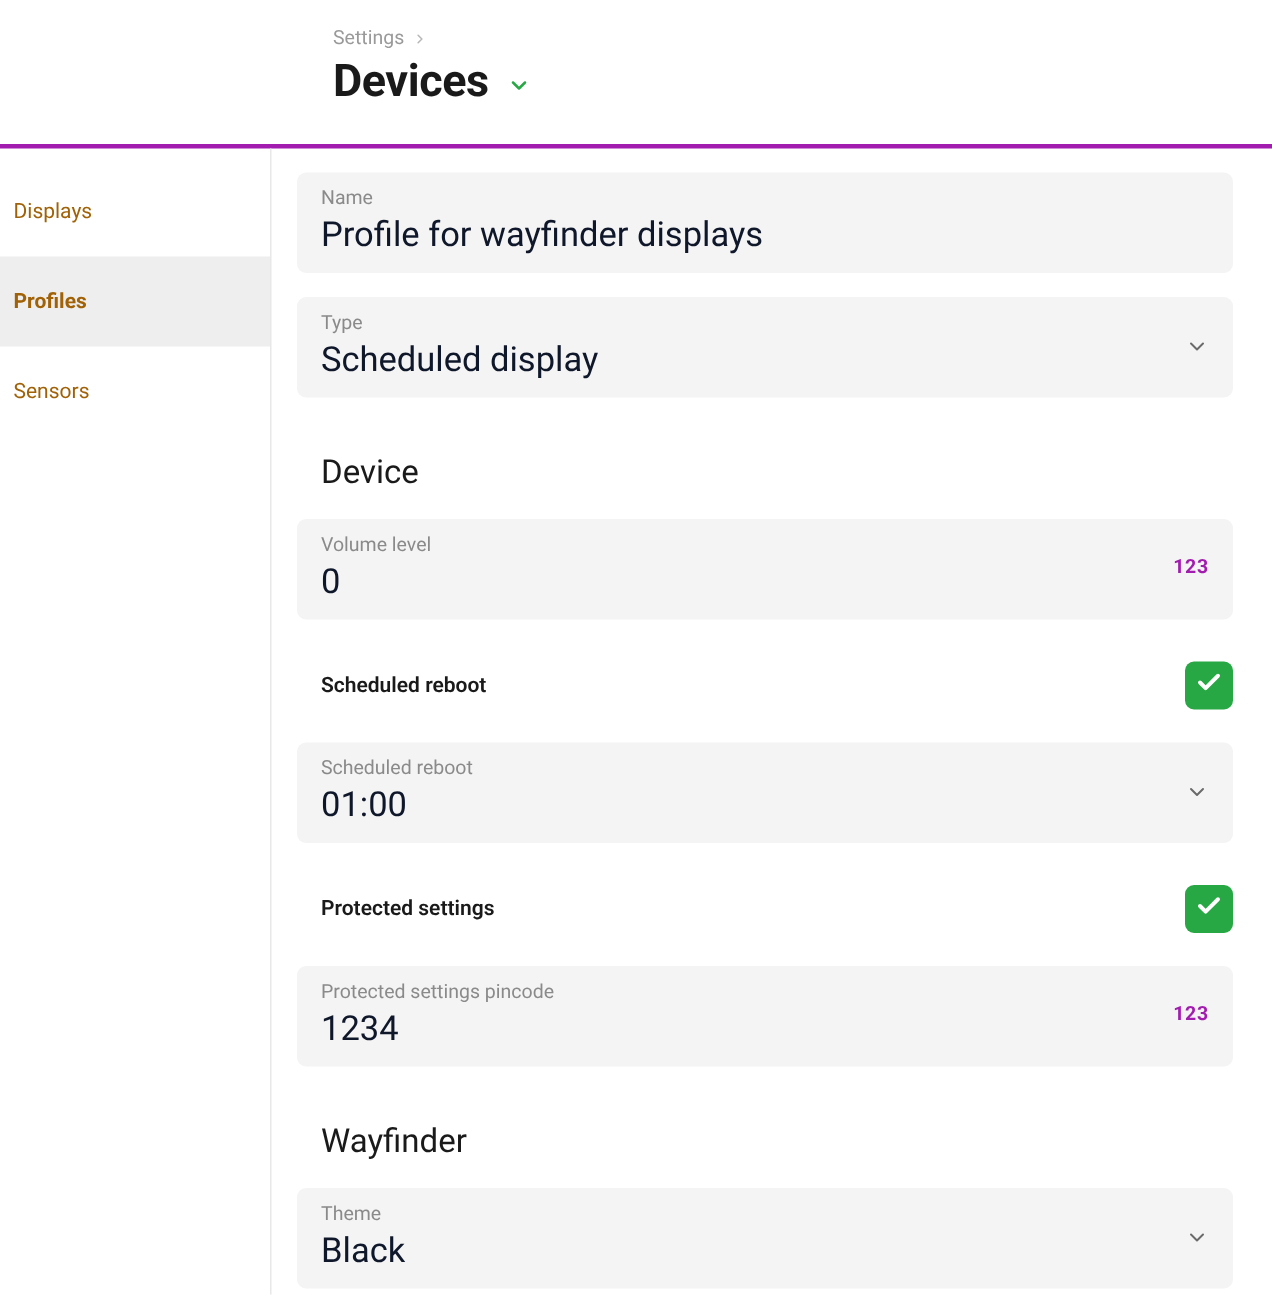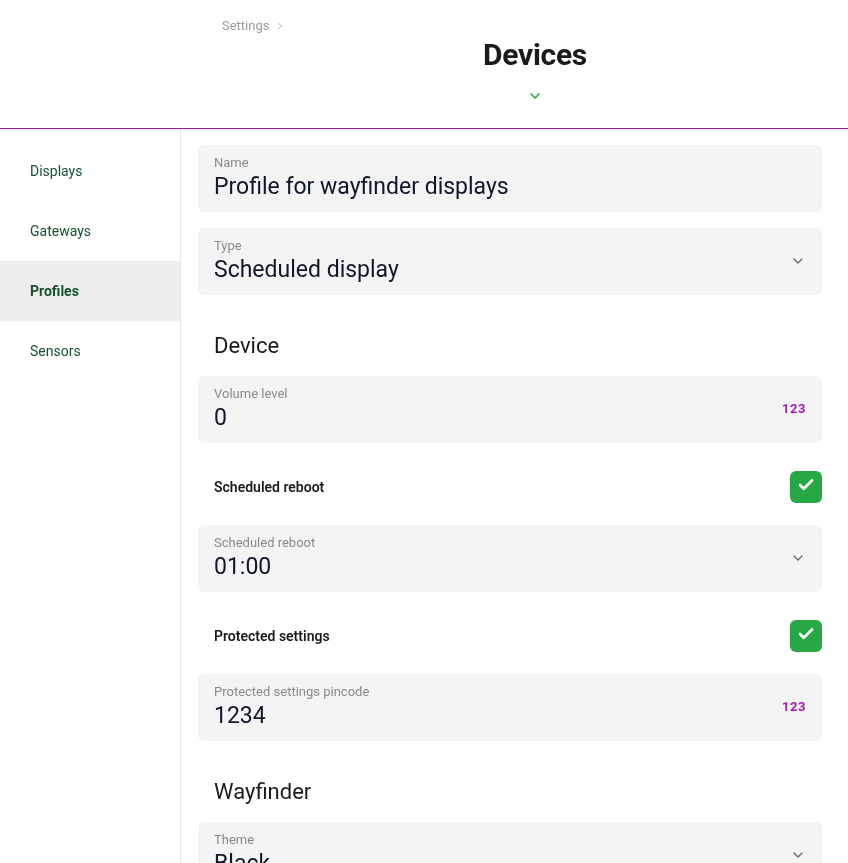--- a/index.html
+++ b/index.html
@@ -9,39 +9,38 @@
     }
     body {
       font-family: -apple-system, BlinkMacSystemFont, "Segoe UI", Roboto, Helvetica, Arial, sans-serif;
       background: #fff;
       width: 848px;
       height: 863px;
       overflow: hidden;
     }
     .header {
       padding: 18px 0 24px 222px;
-      border-bottom: 1px solid #a21caf;
+      border-bottom: 3px solid #a21caf;
     }
     .breadcrumb {
       display: flex;
       align-items: center;
       gap: 6px;
       font-size: 13px;
       color: #9a9a9a;
       margin-bottom: 4px;
     }
     .breadcrumb-chevron {
       display: inline-flex;
       align-items: center;
     }
     .title-row {
       display: flex;
       align-items: center;
       gap: 12px;
-      flex-direction: column;
     }
     .page-title {
       font-size: 30px;
       font-weight: 700;
       color: #1a1a1a;
       letter-spacing: -0.3px;
     }
     .title-chevron {
       display: inline-flex;
       padding-top: 4px;
@@ -49,23 +48,23 @@
     .layout {
       display: flex;
     }
     .sidebar {
       width: 181px;
       border-right: 1px solid #e8e8e8;
       min-height: 740px;
       padding-top: 12px;
     }
     .sidebar-item {
-      padding: 22px 30px;
+      padding: 22px 9px;
       font-size: 14px;
-      color: #14532d;
+      color: #a16207;
       cursor: pointer;
     }
     .sidebar-item.active {
       background: #eeeeee;
       font-weight: 700;
     }
     .main {
       flex: 1;
       padding: 16px 26px 0 17px;
     }
@@ -151,21 +150,20 @@
       <svg width="16" height="16" viewBox="0 0 24 24" fill="none" stroke="#27a844" stroke-width="2.5" stroke-linecap="round" stroke-linejoin="round">
           <polyline points="6 9 12 15 18 9"></polyline>
         </svg>
     </span>
   </div>
 </div>
 
 <div class="layout">
   <div class="sidebar">
     <div class="sidebar-item">Displays</div>
-    <div class="sidebar-item">Gateways</div>
     <div class="sidebar-item active">Profiles</div>
     <div class="sidebar-item">Sensors</div>
   </div>
 
   <div class="main">
 
     <div class="field">
       <div class="field-inner">
         <div class="field-label">Name</div>
         <div class="field-value">Profile for wayfinder displays</div>

